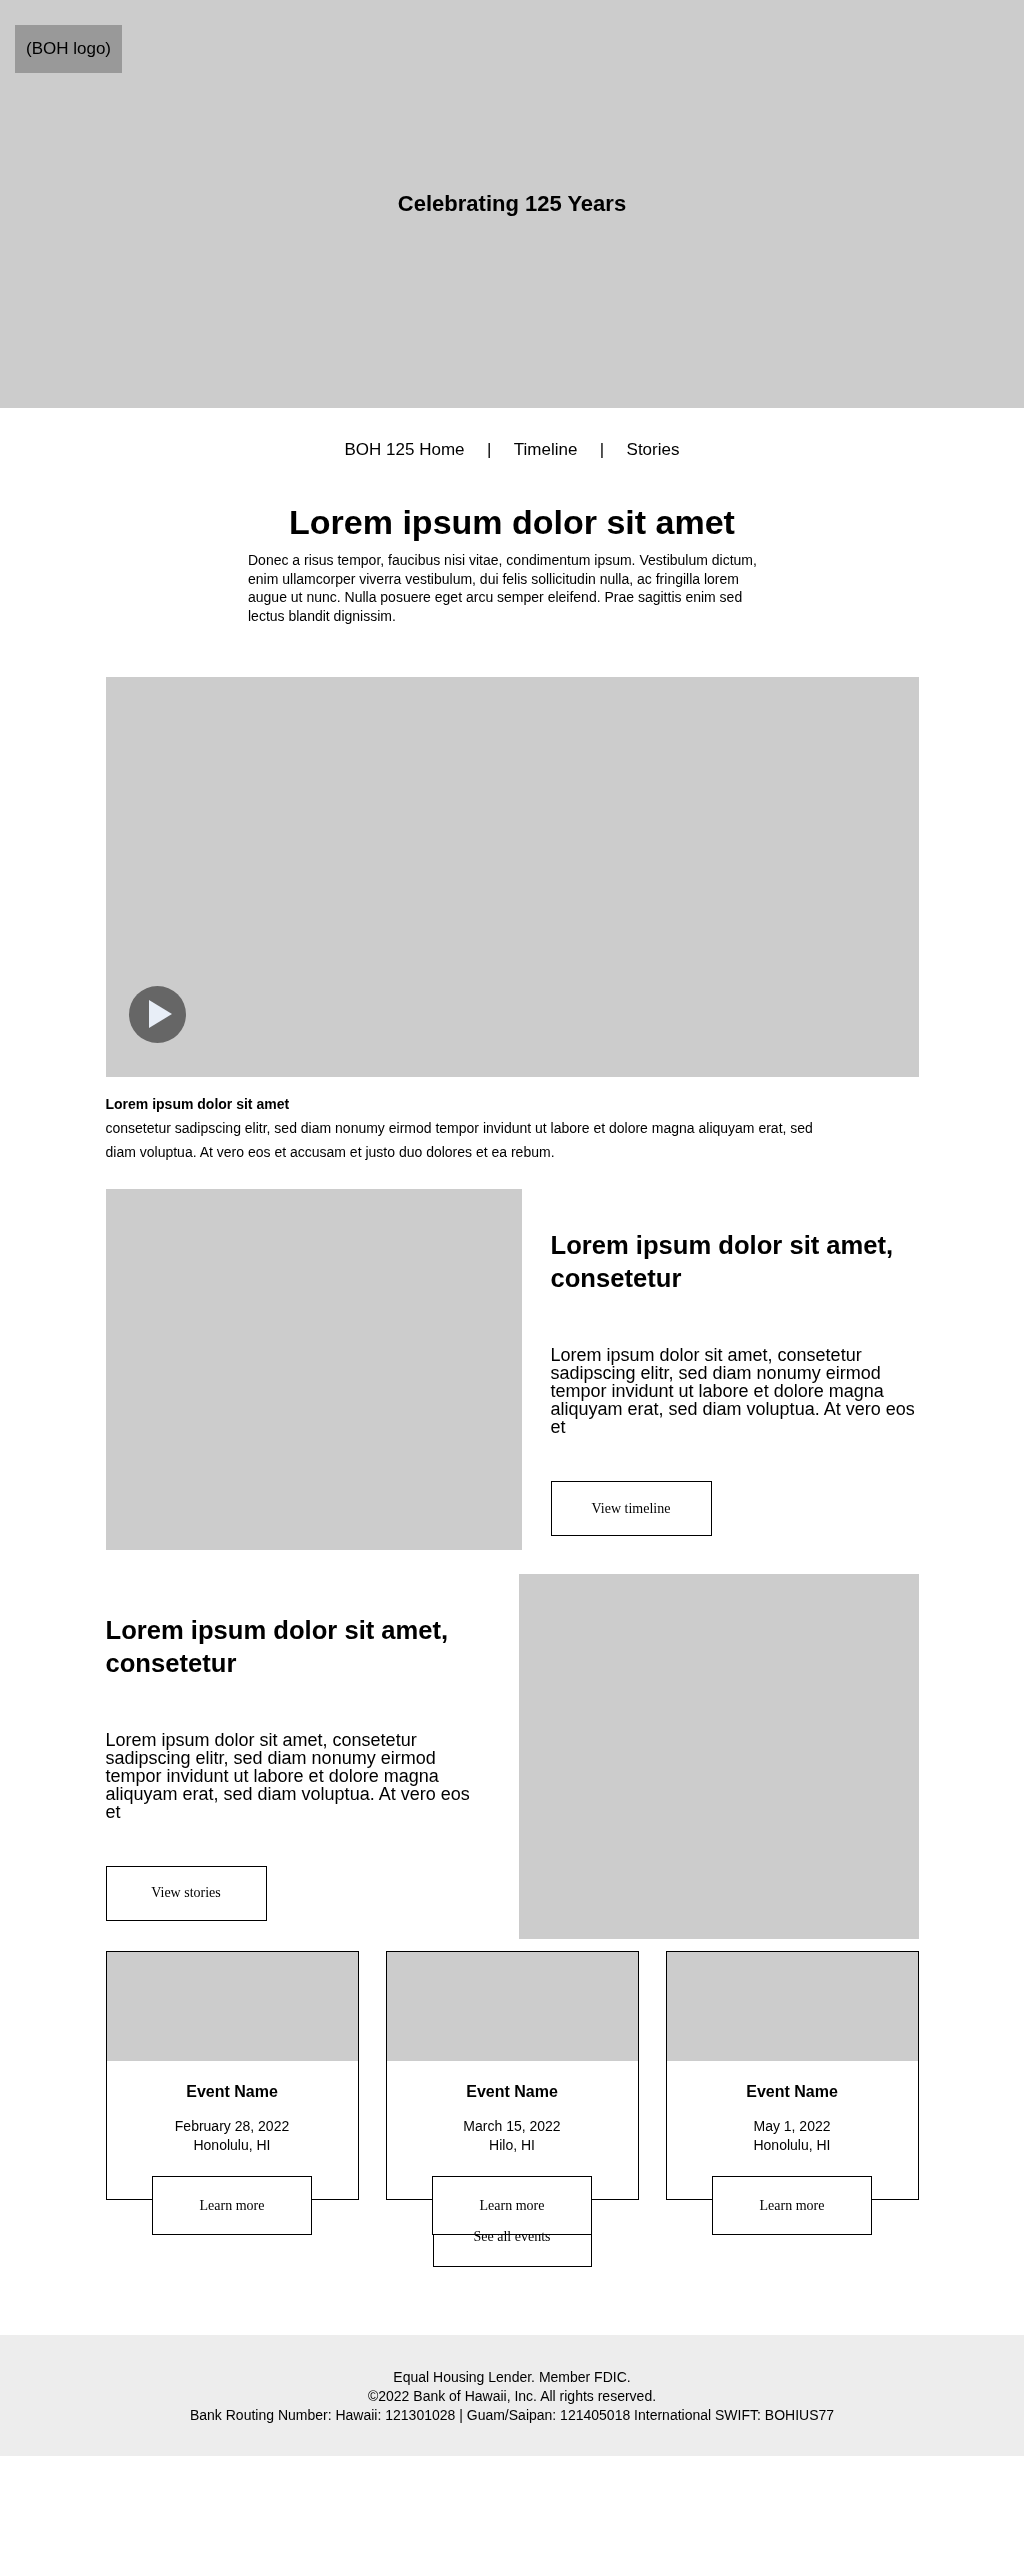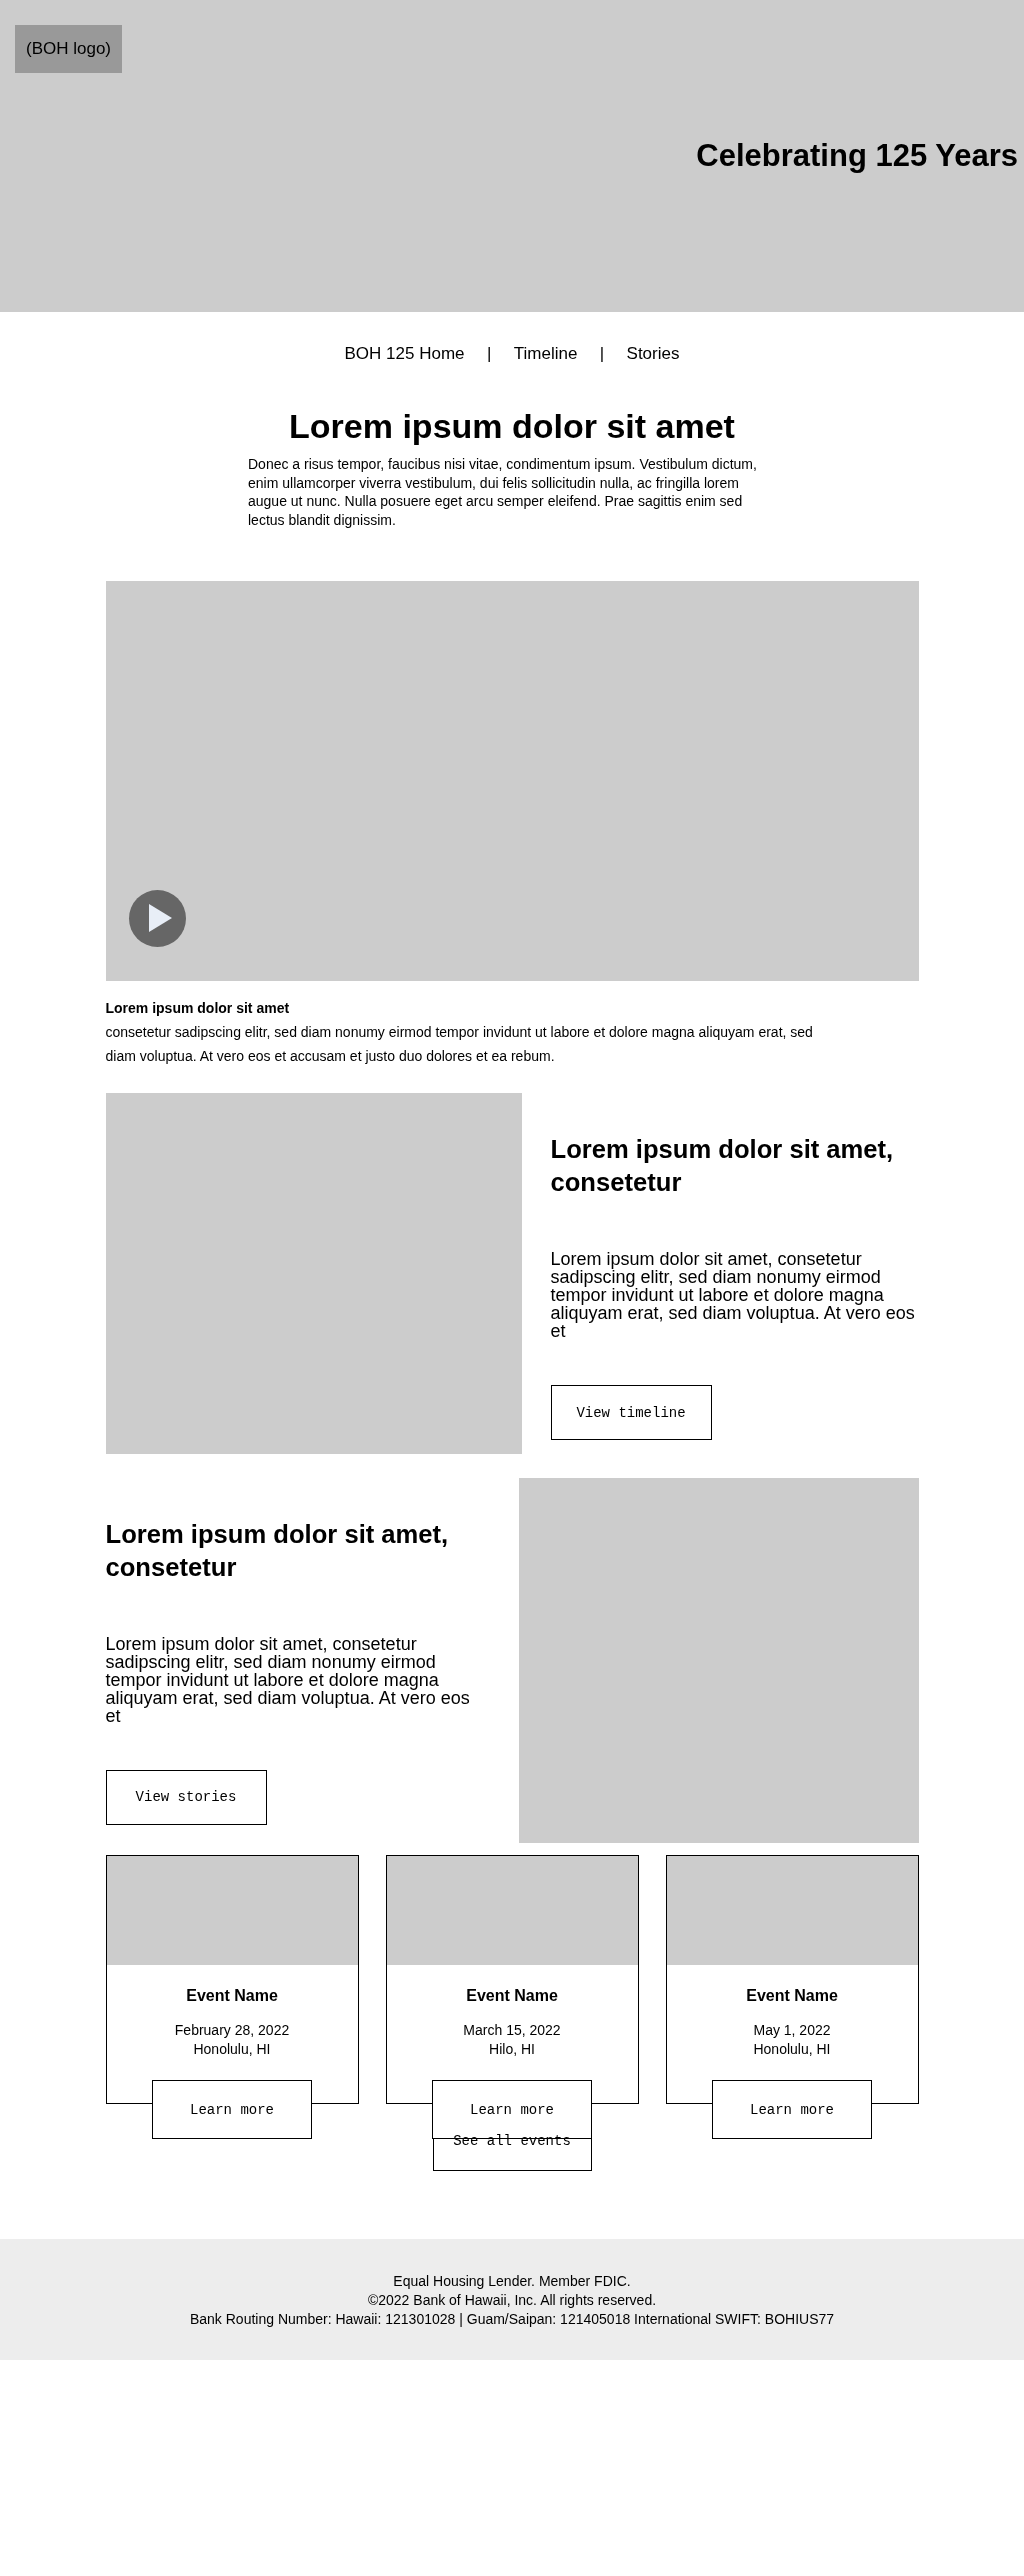--- a/index.html
+++ b/index.html
@@ -7,26 +7,26 @@
     --play-bg:#666666; --play-tri:#e8eef7; --footer-bg:#ededed;
     --border:#000000; --text:#000000; --page-bg:#ffffff;
   }
   *{box-sizing:border-box}
   html,body{margin:0;padding:0}
   body{
     width:1024px; background:var(--page-bg); color:var(--text);
     font-family:"Liberation Sans","DejaVu Sans",sans-serif;
   }
   
-  .hero{position:relative;height:312px;background:var(--hero-bg);
-    display:flex;align-items:center;justify-content:flex-end}
+  .hero{position:relative;height:408px;background:var(--hero-bg);
+    display:flex;align-items:center;justify-content:center}
   .logo-box{position:absolute;left:15px;top:24.5px;width:107px;height:48px;
     background:var(--logo-bg);display:flex;align-items:center;justify-content:center;
     font-size:17px;cursor:pointer}
-  .hero-title{margin:6px;font-size:31px;font-weight:700}
+  .hero-title{margin:6px;font-size:22px;font-weight:700}
   
   .nav{margin-top:32px;display:flex;justify-content:center;align-items:flex-end;
     gap:22.4px;font-size:17px}
   .nav-link{cursor:pointer;white-space:nowrap}
   .nav-sep{color:var(--text)}
   
   .intro-heading{margin:43px 0 0;text-align:center;font-size:34px;font-weight:700}
   .intro-paragraph{width:528px;margin:9px auto 0;font-size:14px;line-height:18.7px}
   
   .container{width:813px;margin:0 auto}
@@ -46,21 +46,21 @@
   .split.reversed{margin-top:23.5px;justify-content:space-between}
   .img-placeholder{background:var(--placeholder)}
   .split-img-left{width:416px;height:361px}
   .split-img-right{width:400px;height:365px}
   .split-text{width:368px}
   .split:not(.reversed) .split-text{margin-left:29px}
   .split-heading{margin:40px 0 0;font-size:25.6px;line-height:33px;font-weight:700}
   .split-paragraph{margin:51px 0 0;font-size:18px;line-height:18px}
   .btn{display:flex;align-items:center;justify-content:center;background:#fff;
     border:1.1px solid var(--border);font-size:14px;cursor:pointer;
-    font-family:Liberation Mono, monospace;color:inherit}
+    font-family:Liberation Serif, serif;color:inherit}
   .split-btn{margin-top:45px;width:161px;height:55px}
   
   .events-heading{margin:19px 0 0;text-align:center;font-size:34px;font-weight:700}
   .cards{margin-top:11.7px;display:flex;justify-content:space-between}
   .card{width:253px;height:249px;border:1.1px solid var(--border);background:#fff;
     text-align:center;cursor:pointer}
   .card-img{height:109px;background:var(--placeholder)}
   .card-name{margin:22.4px 0 0;font-size:16px;font-weight:700}
   .card-date{margin-top:16px;font-size:14px;line-height:19px}
   .card-btn{margin:21.3px auto 0;width:160px;height:59px}

